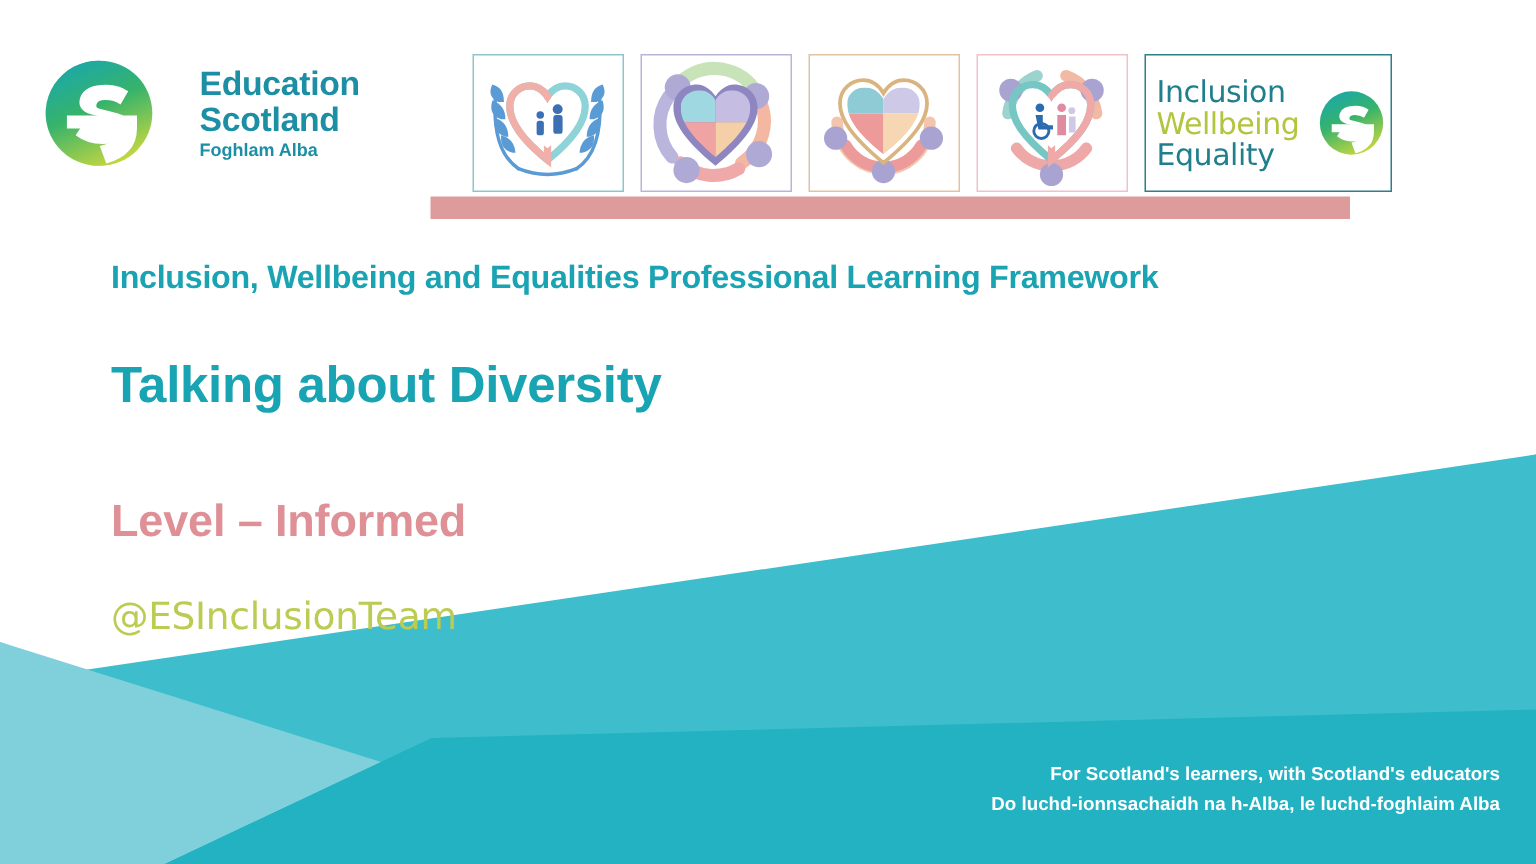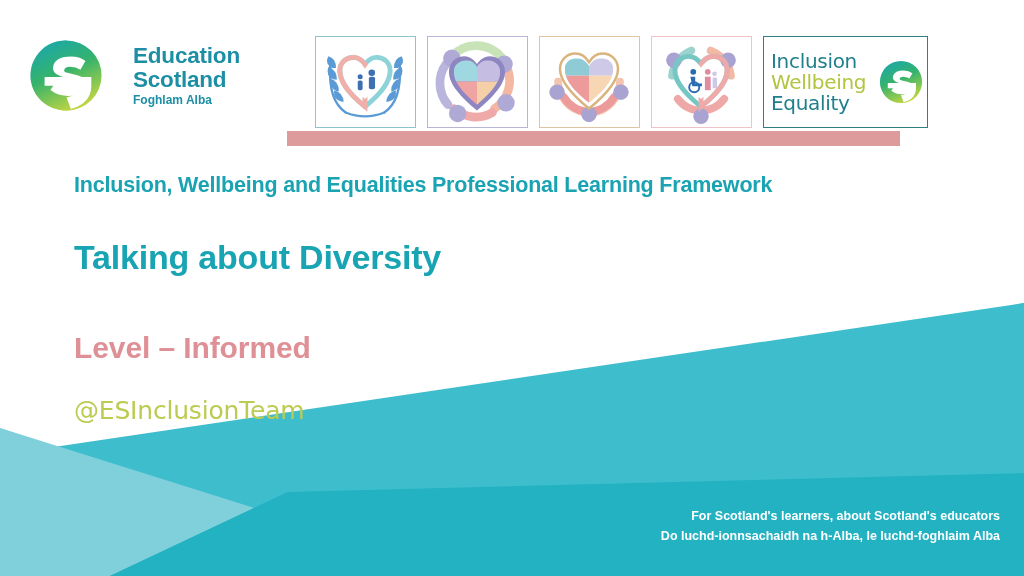--- a/index.html
+++ b/index.html
@@ -368,17 +368,17 @@
   </div>
 
   <div id="content">
     <div id="framework-line">Inclusion, Wellbeing and Equalities Professional Learning Framework</div>
     <div id="level-line">Level – Informed</div>
     <div id="main-title">Talking about Diversity</div>
     <div id="handle-line">@ESInclusionTeam</div>
   </div>
 
   <div id="strapline">
-    <span>For Scotland's learners, about Scotland's educators</span>
+    <span>For Scotland's learners, with Scotland's educators</span>
     <span>Do luchd-ionnsachaidh na h-Alba, le luchd-foghlaim Alba</span>
   </div>
 
 </div>
 
 </body></html>

